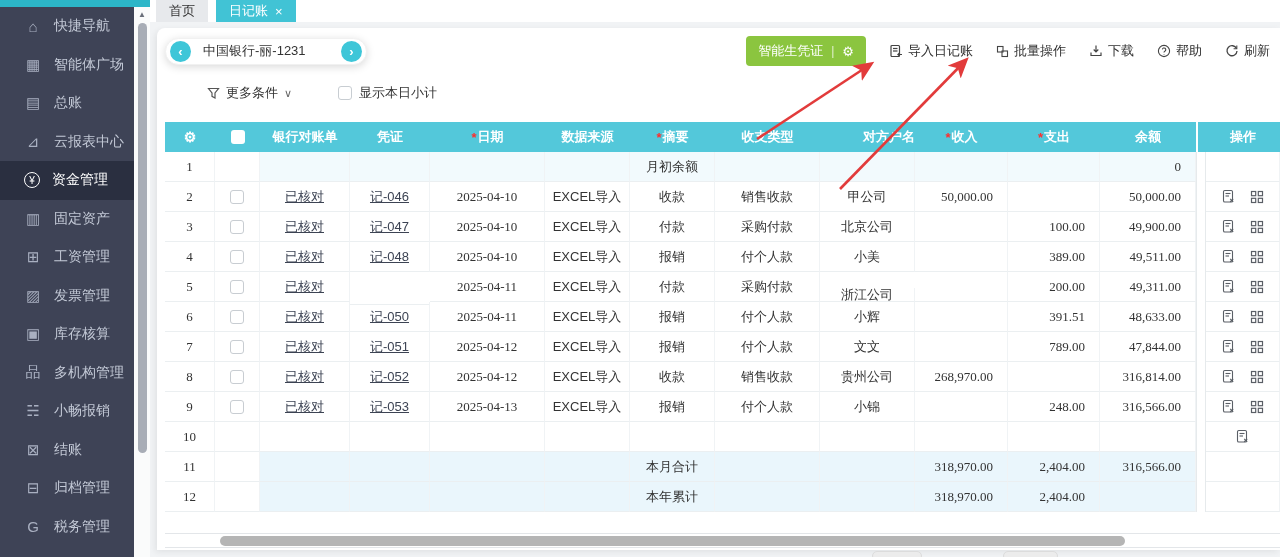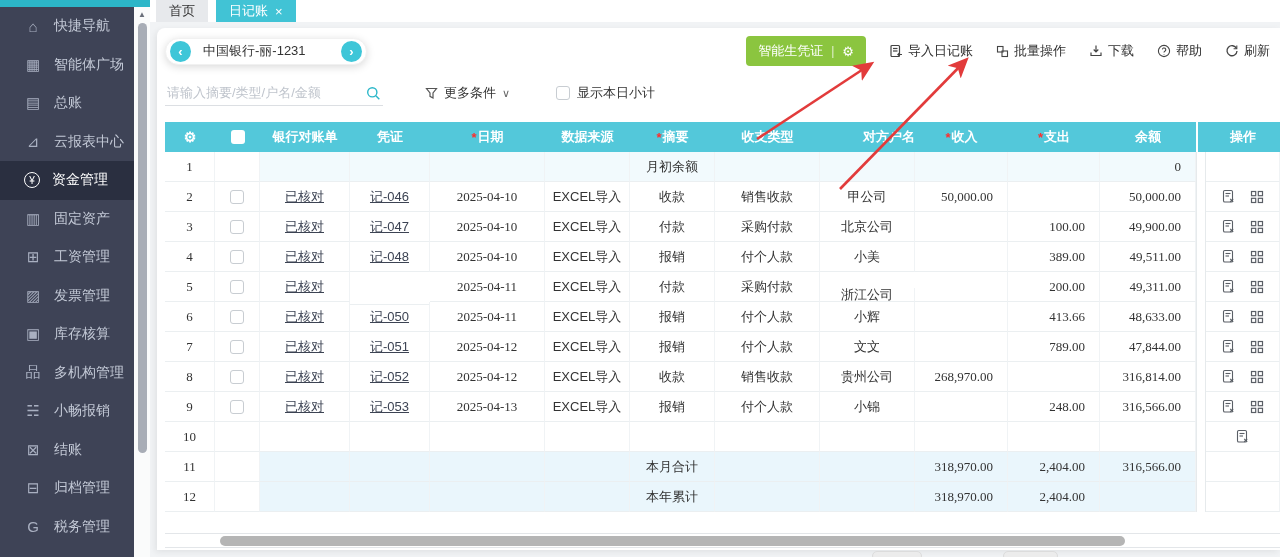--- a/index.html
+++ b/index.html
@@ -235,27 +235,20 @@
             <svg width="14" height="14" viewBox="0 0 14 14" fill="none" stroke="#444" stroke-width="1.3">
               <path d="M11.5 4.5 A5 5 0 1 0 12 7"></path>
                 <path d="M11.8 1.5 v3.2 h-3.2" stroke-width="1.1"></path>
             </svg>
             <span>刷新</span>
           </button>
         </div>
       </div>
 
       <div class="filter-row">
-        <div class="search-wrap">
-          <input type="text" placeholder="请输入摘要/类型/户名/金额" style="">
-          <svg width="15" height="15" viewBox="0 0 15 15" fill="none" stroke="#2bb7c9" stroke-width="1.4">
-            <circle cx="6.3" cy="6.3" r="4.6"></circle>
-              <line x1="9.8" y1="9.8" x2="13.3" y2="13.3"></line>
-          </svg>
-        </div>
 
         <div class="more-cond">
           <svg width="13" height="13" viewBox="0 0 13 13" fill="none" stroke="#555" stroke-width="1.2">
             <path d="M1.5 1.5 h10 L8 6 v5 L5 9.4 V6 Z"></path>
           </svg>
           <span>更多条件</span>
           <span class="chev">∨</span>
         </div>
 
         <div class="chk-wrap">
@@ -502,21 +495,21 @@
             </div>
             <div class="td col-voucher" style="width: 80px; flex: 0 0 80px;">
               <span class="link">记-050</span>
             </div>
             <div class="td col-date" style="width: 115px; flex: 0 0 115px;">2025-04-11</div>
             <div class="td col-source" style="width: 85px; flex: 0 0 85px;">EXCEL导入</div>
             <div class="td col-summary" style="width: 85px; flex: 0 0 85px;">报销</div>
             <div class="td col-type" style="width: 105px; flex: 0 0 105px;">付个人款</div>
             <div class="td col-counterparty" style="width: 95px; flex: 0 0 95px;">小辉</div>
             <div class="td col-income num" style="width: 93px; flex: 0 0 93px;"></div>
-            <div class="td col-expense num" style="width: 92px; flex: 0 0 92px;">413.66</div>
+            <div class="td col-expense num" style="width: 92px; flex: 0 0 92px;">391.51</div>
             <div class="td col-balance num" style="width: 96px; flex: 0 0 96px;">48,633.00</div>
             <div class="td td-spacer" style="width: 10px; flex: 0 0 10px;"></div>
             <div class="td col-actions" style="width: 74px; flex: 0 0 74px;">
               <span class="act-icons">
                 <span>
                   <svg width="15" height="15" viewBox="0 0 15 15" fill="none" stroke="#5a5f66" stroke-width="1.1">
                     <rect x="2.5" y="1.5" width="9" height="11.5" rx="1.3"></rect>
                     <line x1="4.5" y1="4.5" x2="9.5" y2="4.5"></line>
                     <line x1="4.5" y1="7" x2="8" y2="7"></line>
                     <path d="M9.2 9.8 l3 3 M12.2 9.8 l-3 3" stroke-width="1.2"></path>

